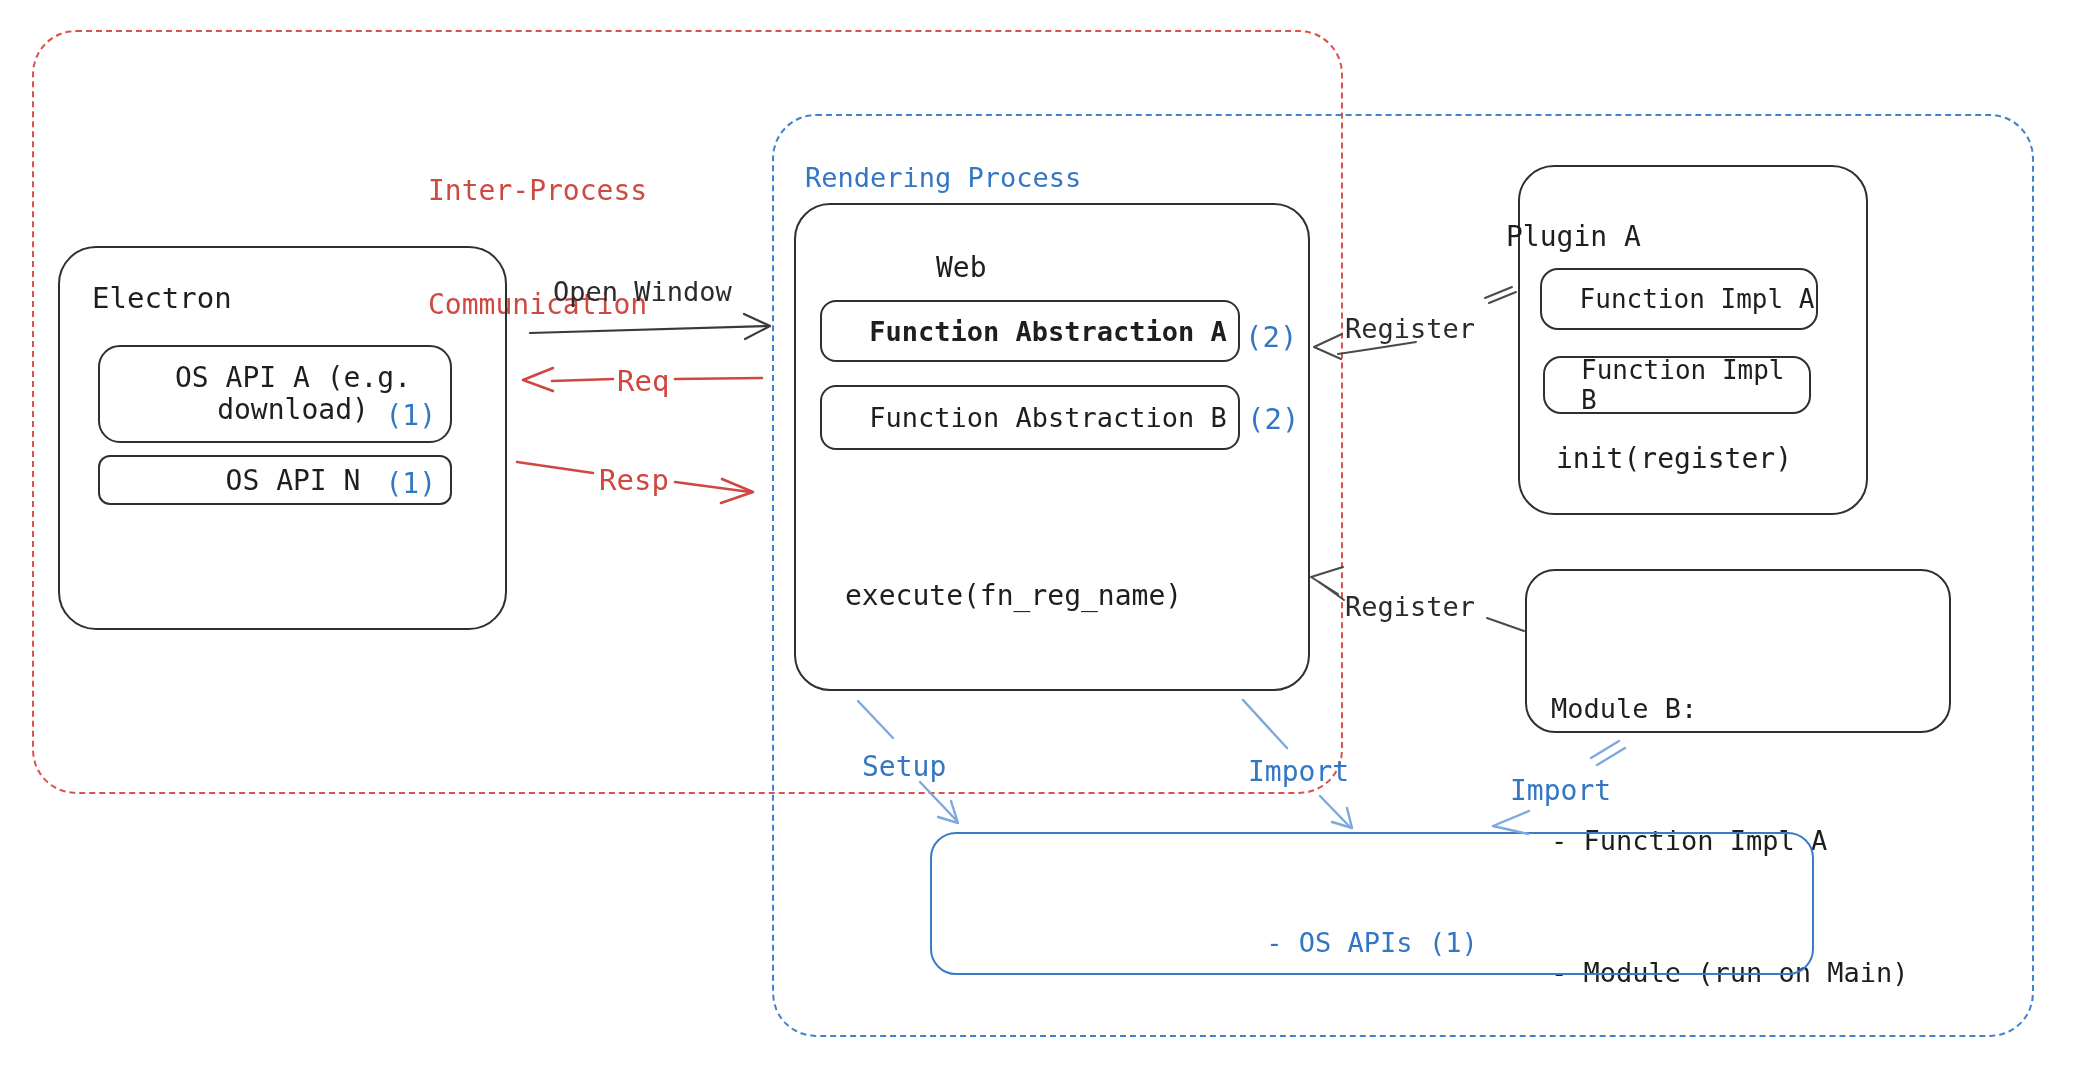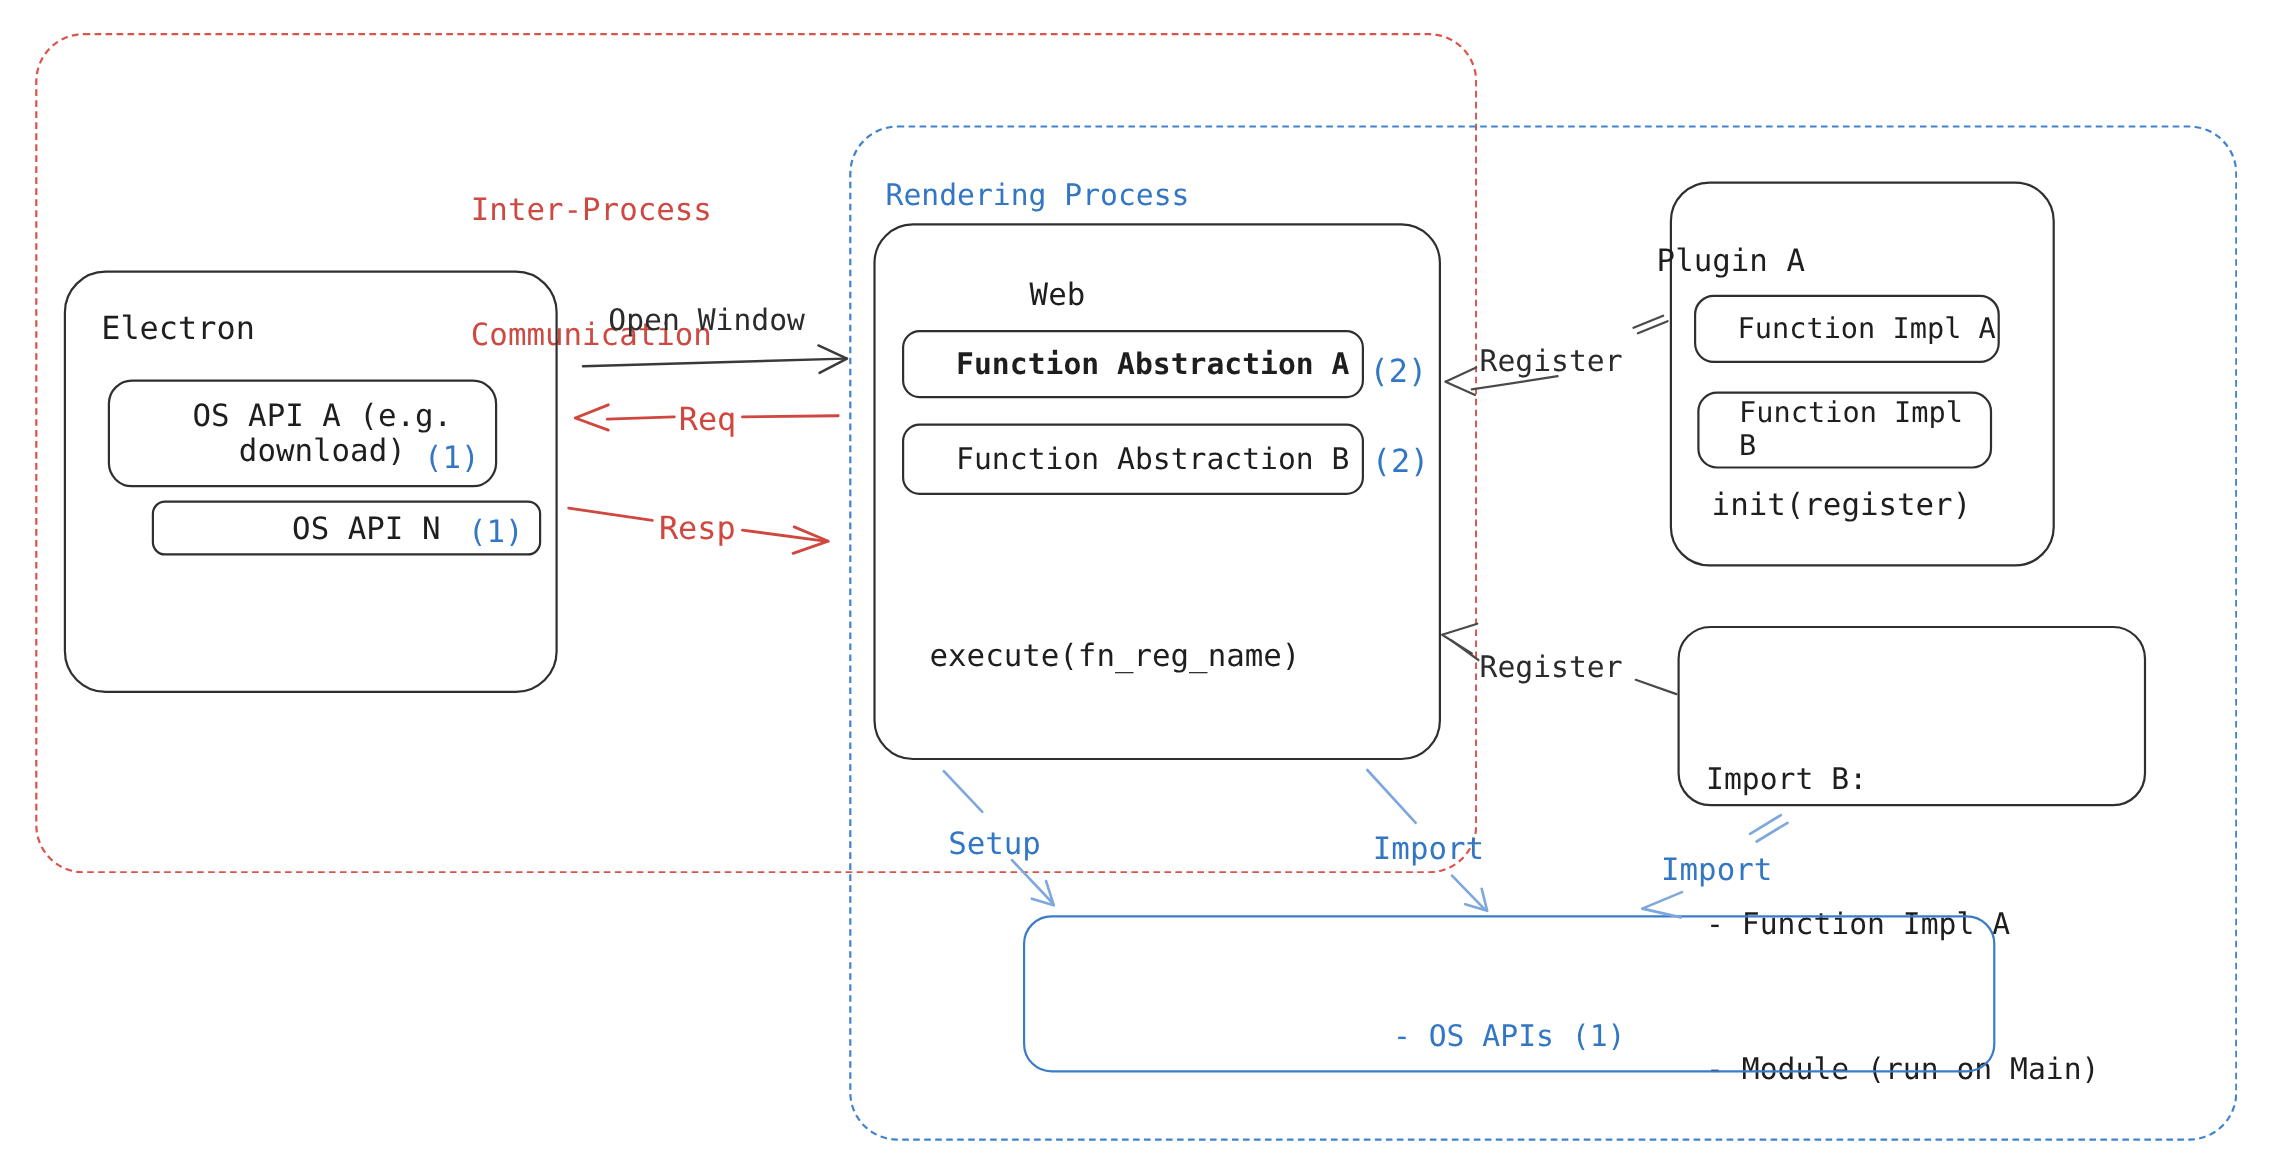--- a/index.html
+++ b/index.html
@@ -41,21 +41,21 @@
   <div class="abs title" style="left:92px;top:281px;font-size:29px;">Electron</div>
 
   <div class="subbox" style="left:98px;top:345px;width:354px;height:98px;border-radius:22px;">
     <div class="lines" style="text-align:center;font-size:28px;line-height:32px;">
       <div>OS API A (e.g.</div>
       <div>download)</div>
     </div>
     <span class="badge" style="right:14px;top:52px;">(1)</span>
   </div>
 
-  <div class="subbox" style="left:98px;top:455px;width:354px;height:50px;border-radius:12px;margin-left:40px;">
+  <div class="subbox" style="left:98px;top:455px;width:354px;height:50px;border-radius:12px;">
     <span style="font-size:28px;">OS API N</span>
     <span class="badge" style="right:14px;top:10px;">(1)</span>
   </div>
 
   <div class="box" style="left:794px;top:203px;width:516px;height:488px;"></div>
   <div class="abs title" style="left:936px;top:251px;">Web</div>
 
   <div class="subbox" style="left:820px;top:300px;width:420px;height:62px;font-weight:bold;">
     <span style="font-size:27px;">Function Abstraction A</span>
   </div>
@@ -67,28 +67,28 @@
   <span class="badge" style="left:1247px;top:402px;font-size:29px;">(2)</span>
 
 
   <div class="abs" style="left:845px;top:579px;font-size:28px;">execute(fn_reg_name)</div>
 
   <div class="box" style="left:1518px;top:165px;width:350px;height:350px;"></div>
   <div class="abs title" style="left:1506px;top:220px;">Plugin A</div>
   <div class="subbox" style="left:1540px;top:268px;width:278px;height:62px;border-radius:18px;">
     <span style="font-size:26px;">Function Impl A</span>
   </div>
-  <div class="subbox" style="left:1543px;top:356px;width:268px;height:70px;border-radius:18px;">
+  <div class="subbox" style="left:1543px;top:356px;width:268px;height:58px;border-radius:18px;">
     <span style="font-size:26px;">Function Impl B</span>
   </div>
   <div class="abs" style="left:1556px;top:442px;font-size:28px;">init(register)</div>
 
   <div class="box" style="left:1525px;top:569px;width:426px;height:164px;border-radius:30px;"></div>
   <div class="abs lines" style="left:1551px;top:599px;font-size:27px;line-height:44px;">
-    <div>Import B:</div>
+    <div>Module B:</div>
     <div>- Function Impl A</div>
     <div>- Module (run on Main)</div>
   </div>
 
   <div class="box" style="left:930px;top:832px;width:884px;height:143px;border-radius:26px;border-color:#3b7cc9;"></div>
   <div class="abs core-lines blue-text" style="left:930px;top:853px;width:884px;font-size:27px;line-height:36px;white-space:pre;">
     <div>- OS APIs (1)</div>
     
   </div>
 

